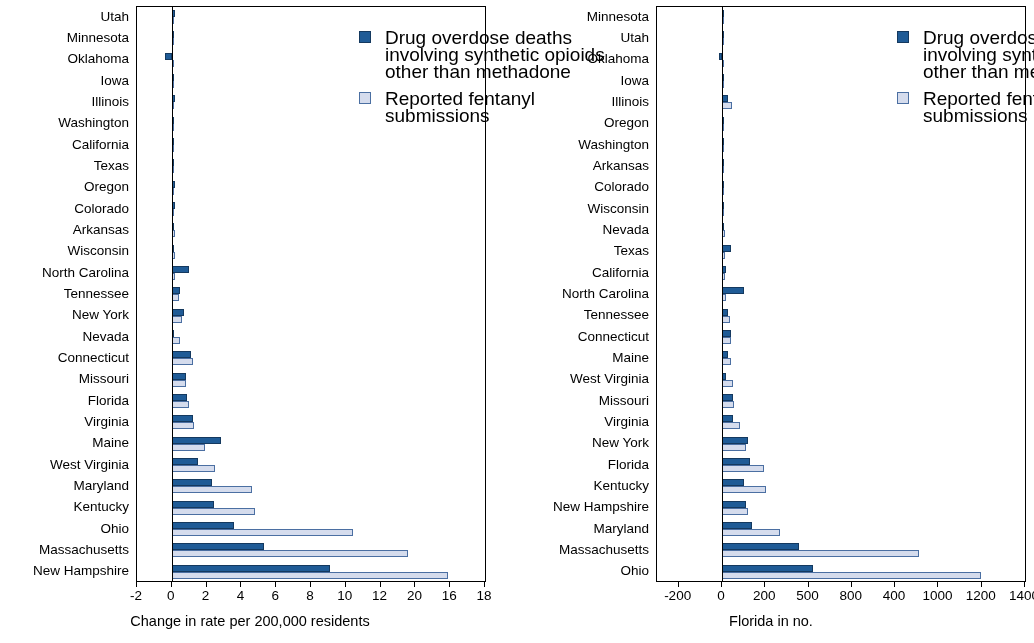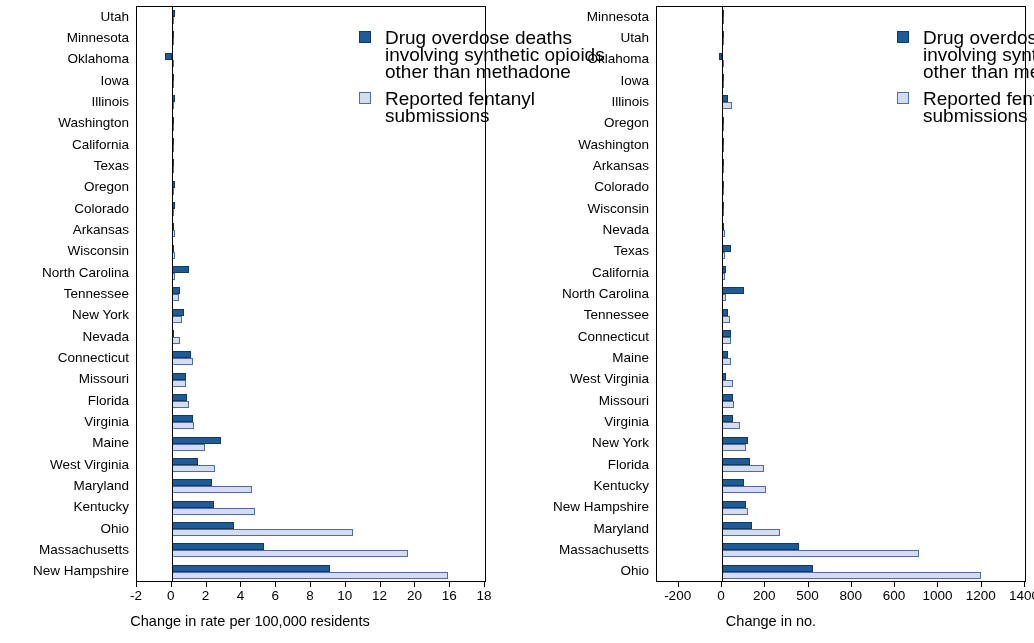--- a/index.html
+++ b/index.html
@@ -311,21 +311,21 @@
         <div class="ticklab" style="left: 208.8px;">10</div>
         <div class="tick" style="left: 243.6px;"></div>
         <div class="ticklab" style="left: 243.6px;">12</div>
         <div class="tick" style="left: 278.4px;"></div>
         <div class="ticklab" style="left: 278.4px;">20</div>
         <div class="tick" style="left: 313.2px;"></div>
         <div class="ticklab" style="left: 313.2px;">16</div>
         <div class="tick" style="left: 348px;"></div>
         <div class="ticklab" style="left: 348px;">18</div>
       </div>
-    <div class="xlabel">Change in rate per 100,000 residents</div>
+    <div class="xlabel">Change in rate per 200,000 residents</div>
   </div>
 
   <div class="panel panel-right">
     <div class="labels" id="labels-right">
         <div class="lab" style="top: 3.66667px;">Minnesota</div>
         <div class="lab" style="top: 25px;">Utah</div>
         <div class="lab" style="top: 46.3333px;">Oklahoma</div>
         <div class="lab" style="top: 67.6667px;">Iowa</div>
         <div class="lab" style="top: 89px;">Illinois</div>
         <div class="lab" style="top: 110.333px;">Oregon</div>
@@ -479,24 +479,24 @@
         <div class="ticklab" style="left: 21.6471px;">-200</div>
         <div class="tick" style="left: 64.9412px;"></div>
         <div class="ticklab" style="left: 64.9412px;">0</div>
         <div class="tick" style="left: 108.235px;"></div>
         <div class="ticklab" style="left: 108.235px;">200</div>
         <div class="tick" style="left: 151.529px;"></div>
         <div class="ticklab" style="left: 151.529px;">500</div>
         <div class="tick" style="left: 194.824px;"></div>
         <div class="ticklab" style="left: 194.824px;">800</div>
         <div class="tick" style="left: 238.118px;"></div>
-        <div class="ticklab" style="left: 238.118px;">600</div>
+        <div class="ticklab" style="left: 238.118px;">400</div>
         <div class="tick" style="left: 281.412px;"></div>
         <div class="ticklab" style="left: 281.412px;">1000</div>
         <div class="tick" style="left: 324.706px;"></div>
         <div class="ticklab" style="left: 324.706px;">1200</div>
         <div class="tick" style="left: 368px;"></div>
         <div class="ticklab" style="left: 368px;">1400</div>
       </div>
-    <div class="xlabel">Change in no.</div>
+    <div class="xlabel">Florida in no.</div>
   </div>
 
 </div>
 
 </body></html>

